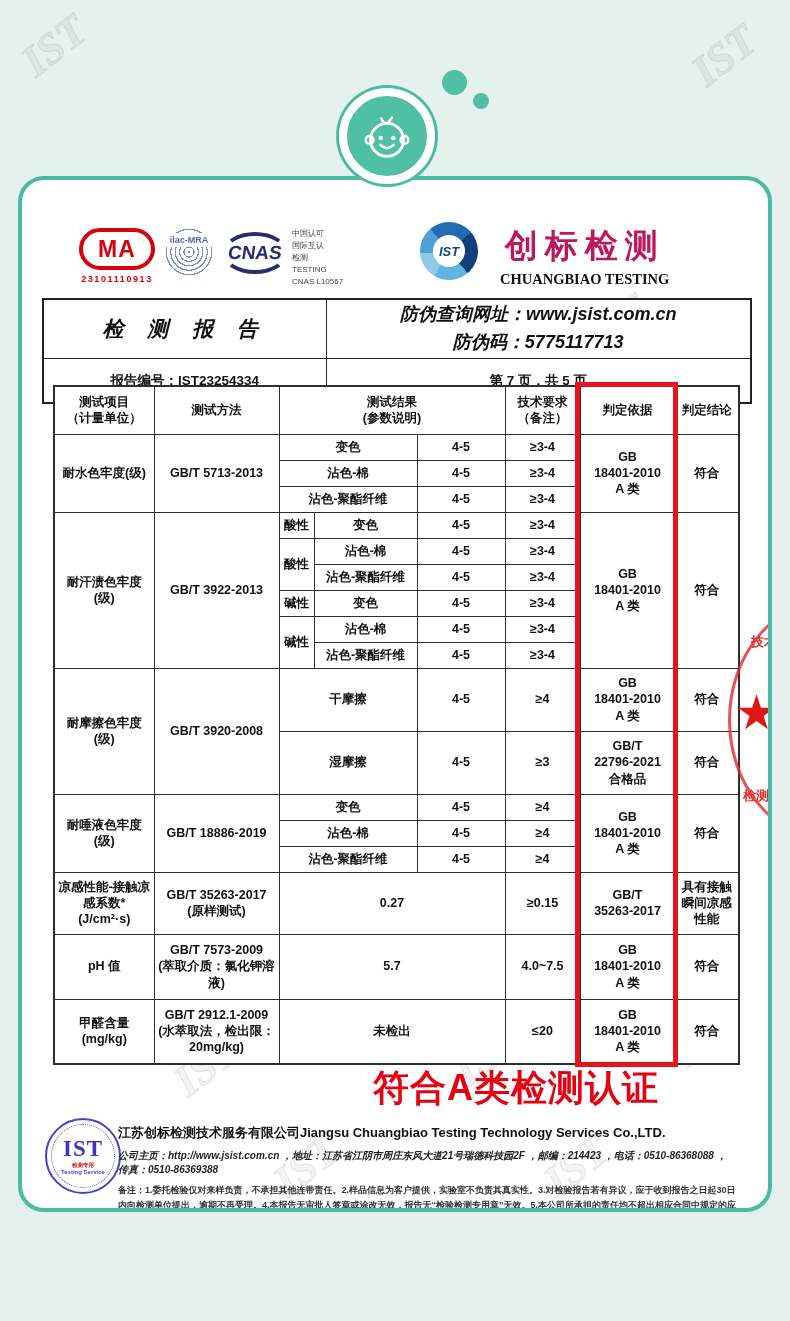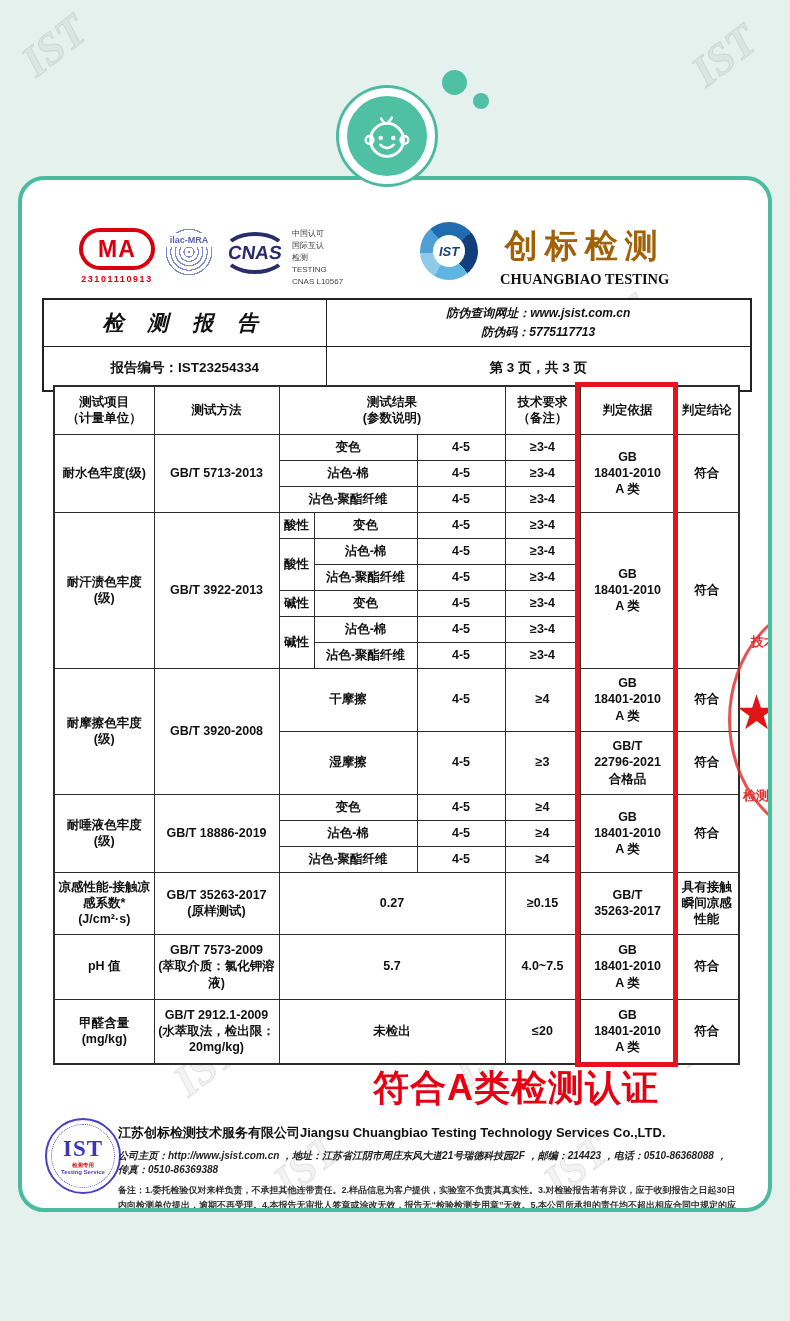--- a/index.html
+++ b/index.html
@@ -38,30 +38,30 @@
     border-left-color:transparent;border-right-color:transparent;border-radius:50%;
     display:flex;align-items:center;justify-content:center;}
   .cnas span{font-size:19px;font-weight:800;color:#2a2d6b;transform:skewX(-8deg);}
   .accred{position:absolute;left:270px;top:6px;font-size:8px;line-height:1.5;color:#444;white-space:pre-line;}
   .ist-logo{position:absolute;left:398px;top:0px;width:58px;height:58px;border-radius:50%;
     background:conic-gradient(from 210deg,#8fcbe9 0 55deg,#4d9fd4 55deg 110deg,#1f6cb0 110deg 200deg,#123e7e 200deg 290deg,#5eb5e0 290deg 360deg);
     display:flex;align-items:center;justify-content:center;}
   .ist-core{width:32px;height:32px;background:#fff;border-radius:50%;display:flex;align-items:center;
     justify-content:center;font-weight:800;font-style:italic;font-size:13px;color:#14427f;}
   .brand{position:absolute;left:478px;top:2px;text-align:center;}
-  .brand-cn{font-family:"Liberation Serif",serif;font-size:33px;font-weight:800;letter-spacing:7px;color:#a16207;}
+  .brand-cn{font-family:"Liberation Serif",serif;font-size:33px;font-weight:800;letter-spacing:7px;color:#be185d;}
   .brand-en{font-family:"Liberation Serif",serif;font-size:14.5px;font-weight:800;color:#111;margin-top:2px;}
 
   
   .hdr-table{position:absolute;left:20px;top:118px;width:708px;border-collapse:collapse;
     table-layout:fixed;z-index:2;background:#fff;}
   .hdr-table td{border:1.5px solid #222;text-align:center;vertical-align:middle;color:#111;}
   .hdr-table{border:2.5px solid #222;}
   .hdr-title{font-size:21px;font-weight:800;letter-spacing:9px;}
-  .hdr-anti{font-size:12px;font-weight:700;line-height:1.55;}
+  .hdr-anti{font-size:18px;font-weight:700;line-height:1.55;}
   .hdr-no{font-size:13.5px;font-weight:700;}
   .hdr-page{font-size:13.5px;font-weight:600;}
   .r1{height:47px;font-style:italic;} .r2{height:45px;padding-left:28px;}
 
   
   .main-table{position:absolute;left:31px;top:205px;width:685px;border-collapse:collapse;
     table-layout:fixed;font-size:12.5px;z-index:2;background:#fff;border:2px solid #2d2d2d;}
   .main-table td,.main-table th{border:1.5px solid #2d2d2d;text-align:center;vertical-align:middle;
     padding:1px 2px;white-space:pre-line;font-weight:600;line-height:1.3;color:#111;}
   .main-table th{font-weight:700;}
@@ -163,21 +163,21 @@
     <tbody>
         <tr class="r1">
       <td class="hdr-title">检 测 报 告</td>
       <td class="hdr-anti">
         <div>防伪查询网址：www.jsist.com.cn</div>
         <div>防伪码：5775117713</div>
       </td>
     </tr>
     <tr class="r2">
       <td class="hdr-no">报告编号：IST23254334</td>
-      <td class="hdr-page">第 3 页，共 3 页</td>
+      <td class="hdr-page">第 7 页，共 5 页</td>
     </tr>
   </tbody>
     </table>
 
   <table class="main-table">
     <colgroup>
       <col style="width:100px">
         <col style="width:125px">
         <col style="width:35px">
         <col style="width:103px">

